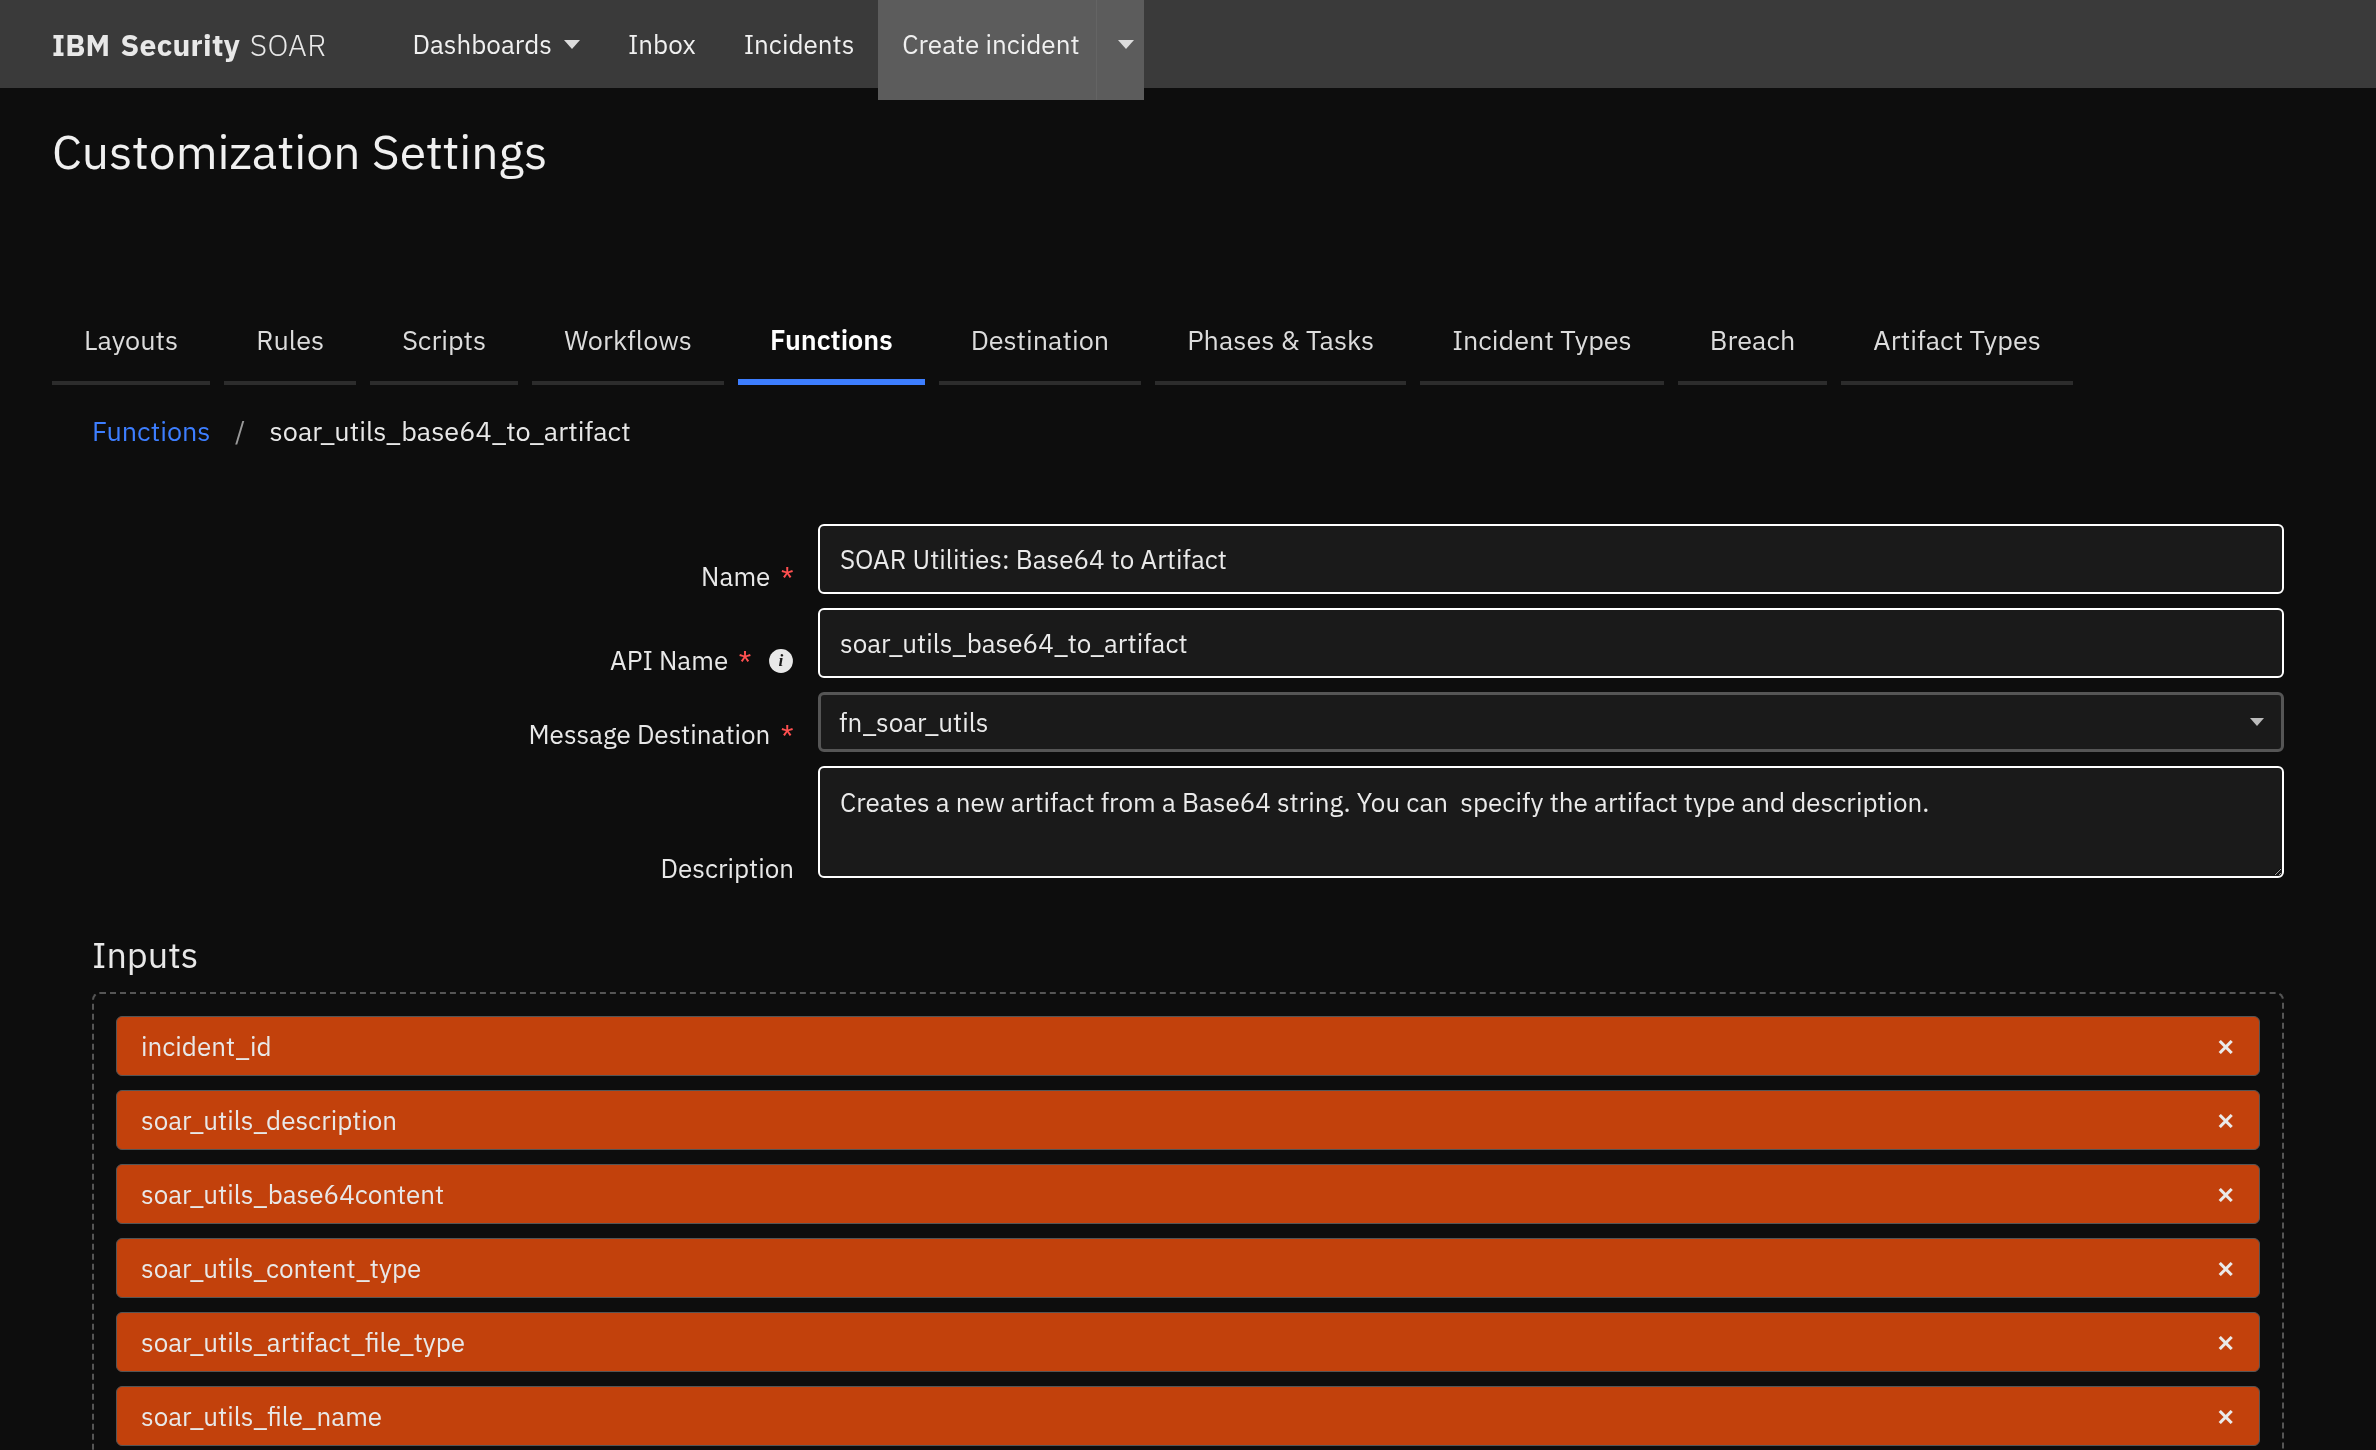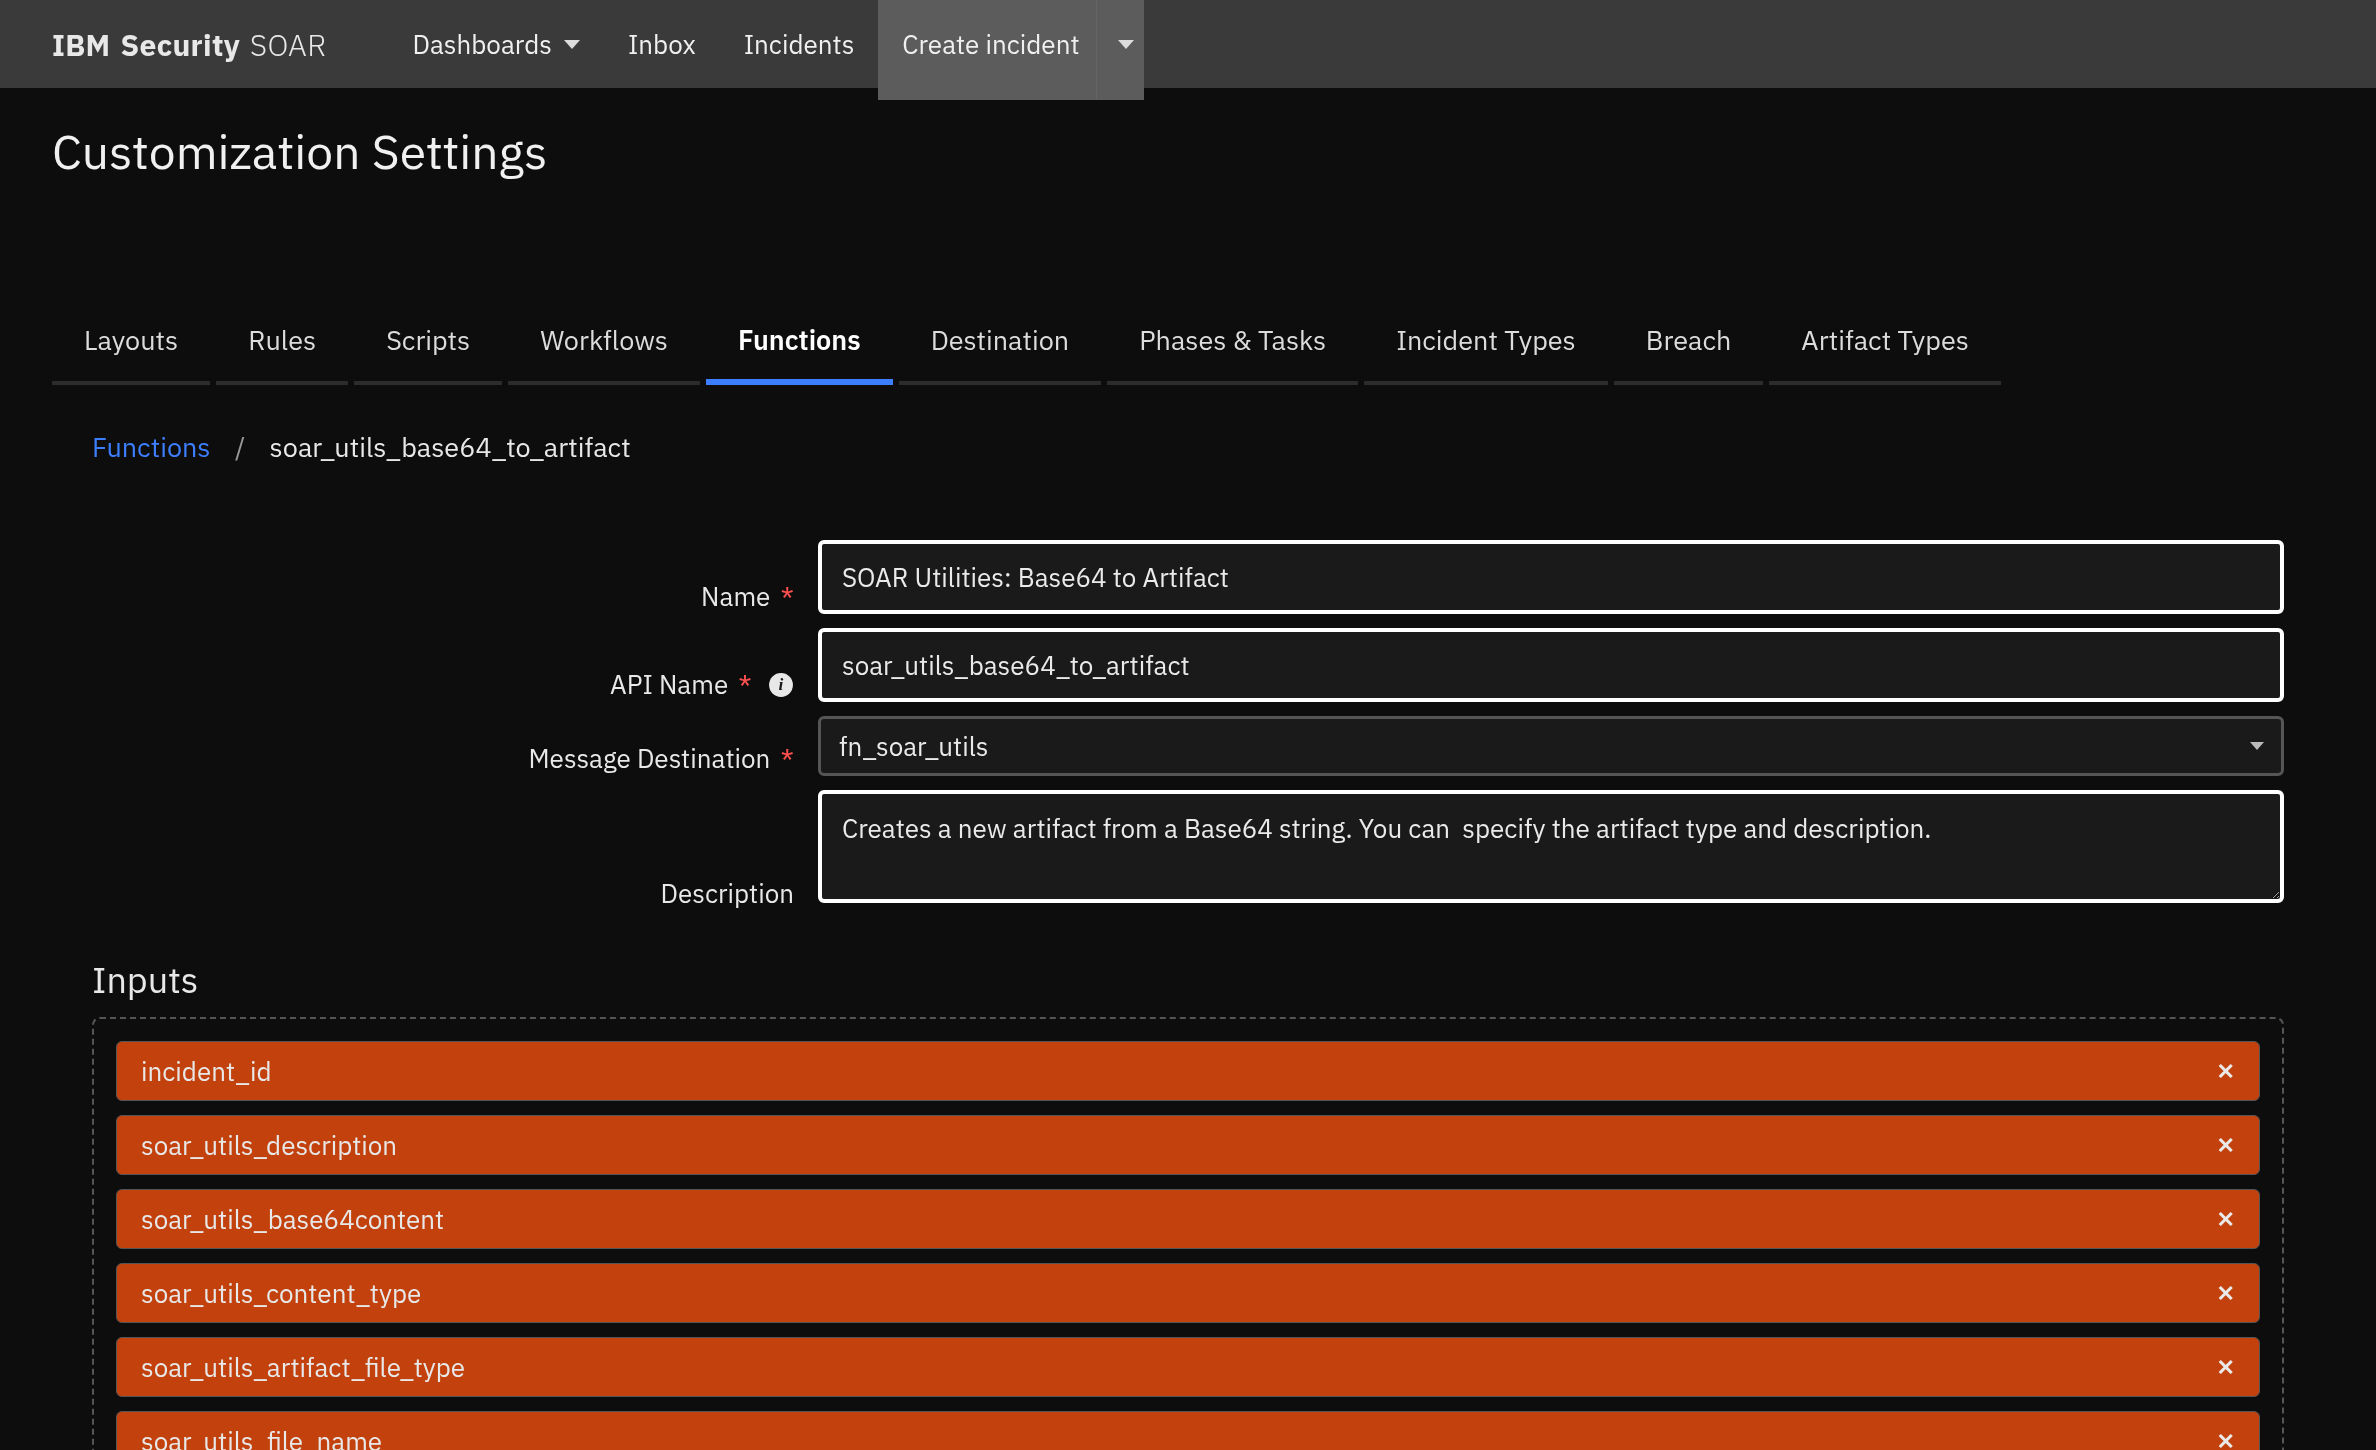--- a/index.html
+++ b/index.html
@@ -66,22 +66,22 @@
   }
   .page-title {
     font-size: 48px;
     font-weight: 400;
     margin-bottom: 120px;
     color: #f0f0f0;
   }
 
   .tab-row {
     display: flex;
-    gap: 4px;
-    margin-bottom: 44px;
+    gap: 12px;
+    margin-bottom: 28px;
   }
   .tab {
     padding: 20px 32px 22px 32px;
     font-size: 27px;
     color: #dcdcdc;
     border-bottom: 4px solid #2c2c2c;
     cursor: pointer;
     margin-right: 2px;
   }
   .tab.active {
@@ -130,21 +130,21 @@
     top: 4px;
   }
   .info-icon svg { width: 26px; height: 26px; }
 
   .field {
     flex: 1;
   }
   input[type=text], textarea, .select-box {
     width: 100%;
     background: #1a1a1a;
-    border: 4px solid #ffffff;
+    border: 2px solid #ffffff;
     border-radius: 6px;
     color: #eaeaea;
     font-size: 26px;
     padding: 16px 20px;
     font-family: inherit;
     outline: none;
   }
   textarea {
     resize: both;
     min-height: 112px;

